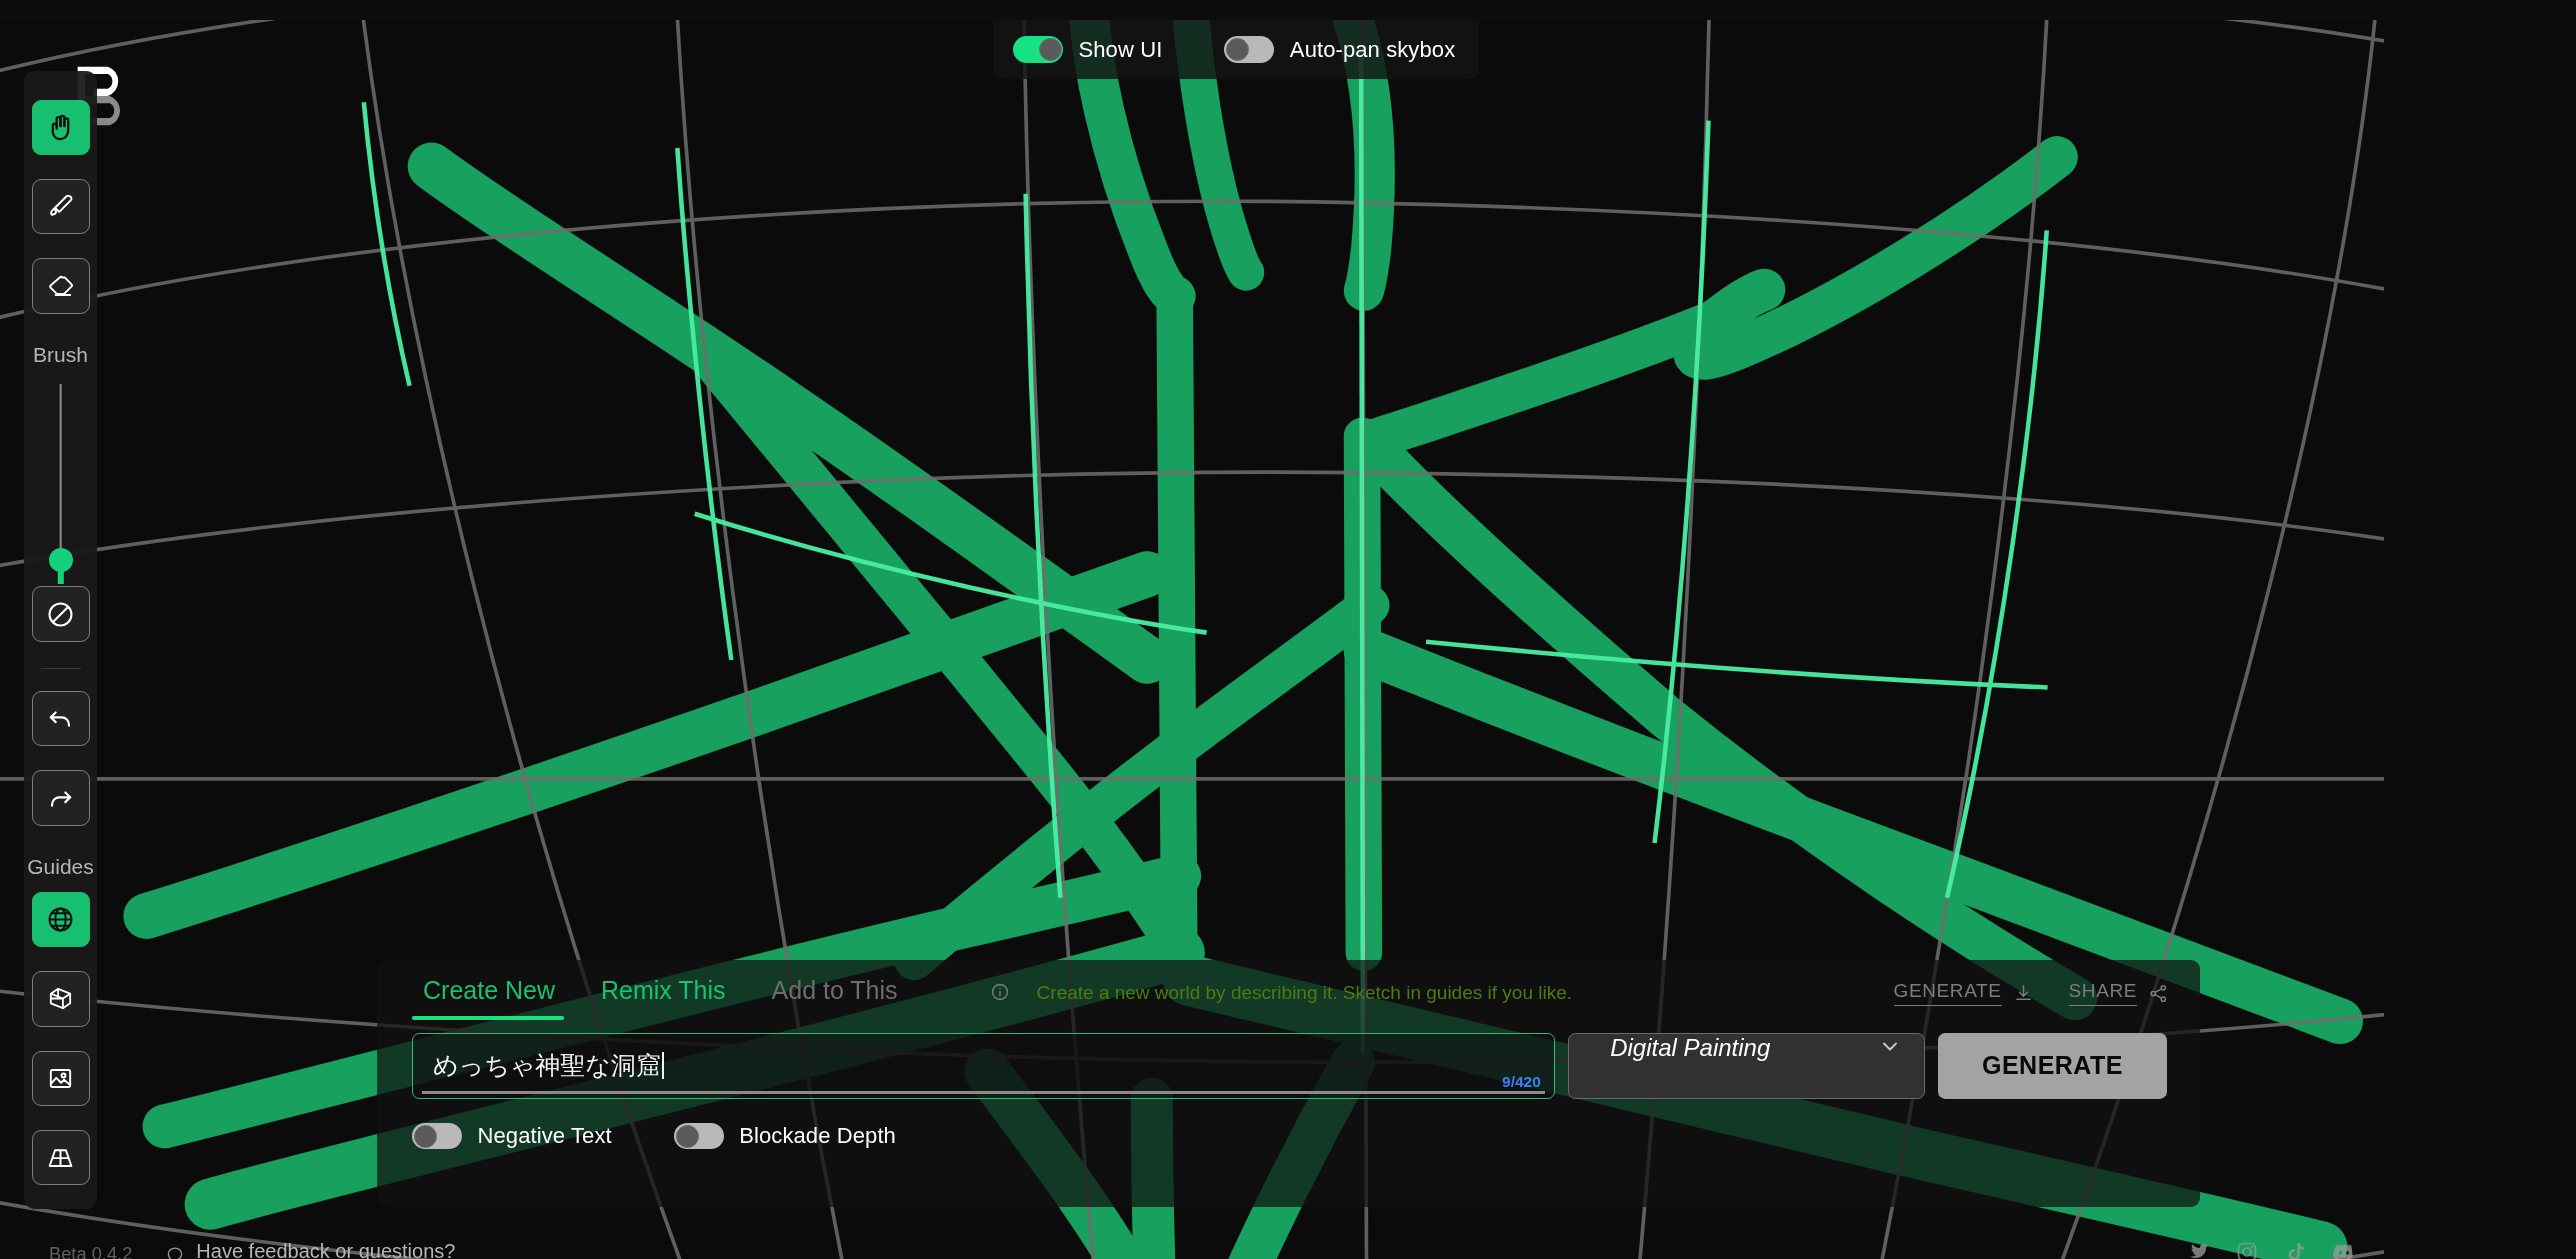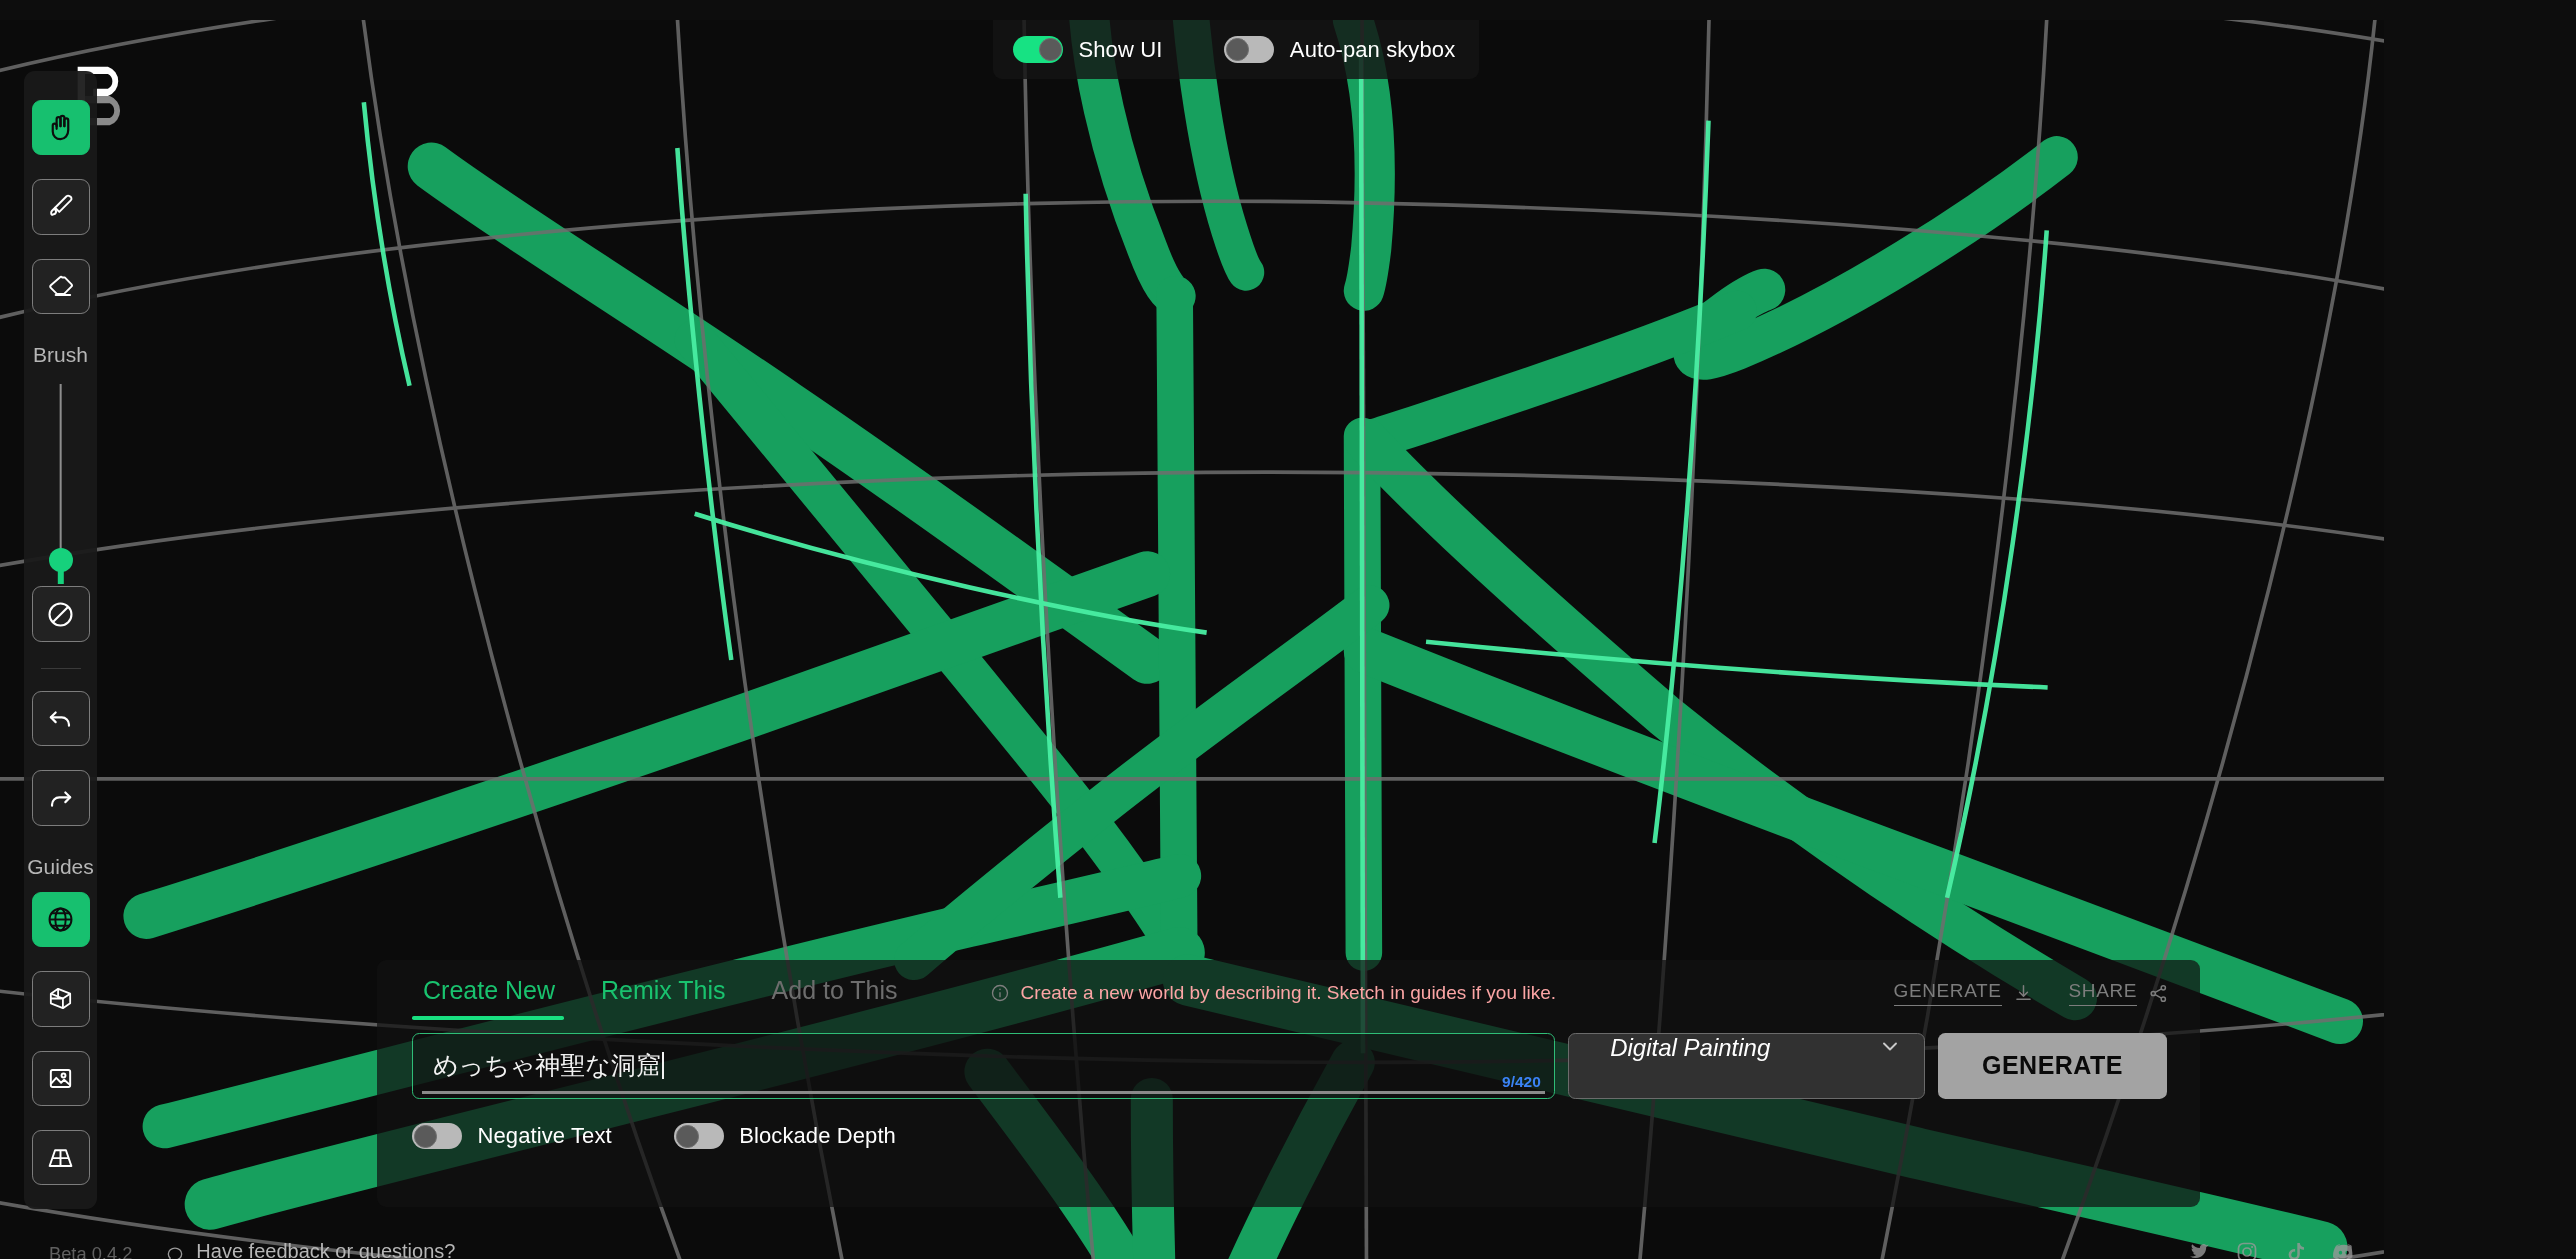--- a/index.html
+++ b/index.html
@@ -82,20 +82,21 @@
   .rail {
     position: absolute;
     left: 24px; top: 51px;
     width: 73px;
     height: 1138px;
     background: rgba(26,26,26,0.94);
     border-radius: 11px;
     display: flex; flex-direction: column; align-items: center;
     padding-top: 29px;
     z-index: 30;
+    justify-content: flex-end;
   }
   .tool-btn {
     width: 58px; height: 58px;
     border-radius: 9.1px;
     border: 1.5px solid #7d7d7d;
     background: #222222;
     display: flex; align-items: center; justify-content: center;
     margin-bottom: 24px;
     cursor: pointer;
   }
@@ -170,23 +171,23 @@
   .tab.disabled { color: #6d6d6d; cursor: default; }
   .tab.active::after {
     content: "";
     position: absolute;
     left: 0px; right: 1.8px; bottom: -10px;
     height: 4.6px;
     background: #19e081;
     border-radius: 1.8px;
   }
   .hint {
-    display: flex; align-items: center; gap: 11px;
+    display: flex; align-items: flex-start; gap: 27px;
     margin-left: 57px;
-    color: #fca5a5;
+    color: #4d7c0f;
     font-size: 19px;
     white-space: nowrap;
   }
   .head-actions {
     margin-left: auto;
     display: flex; align-items: center; gap: 35px;
   }
   .act-link {
     display: flex; align-items: center; gap: 11px;
     color: #7d7d7d; font-size: 19px;

